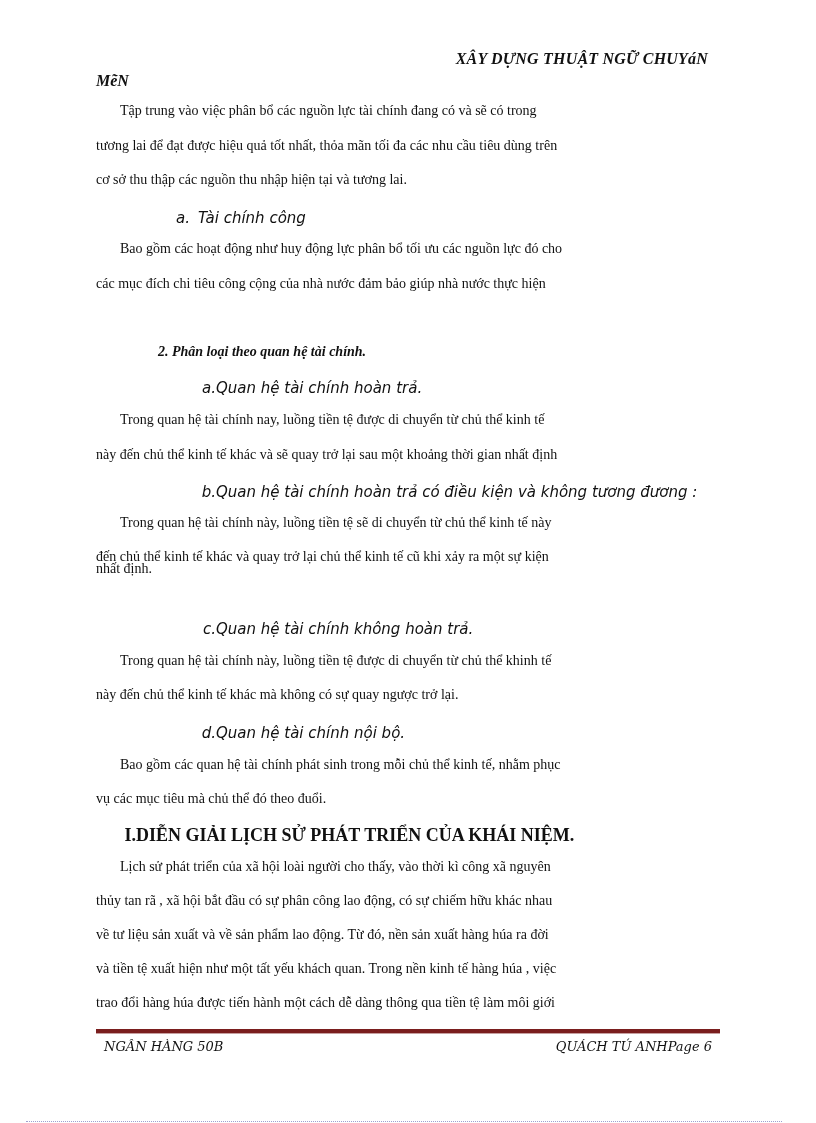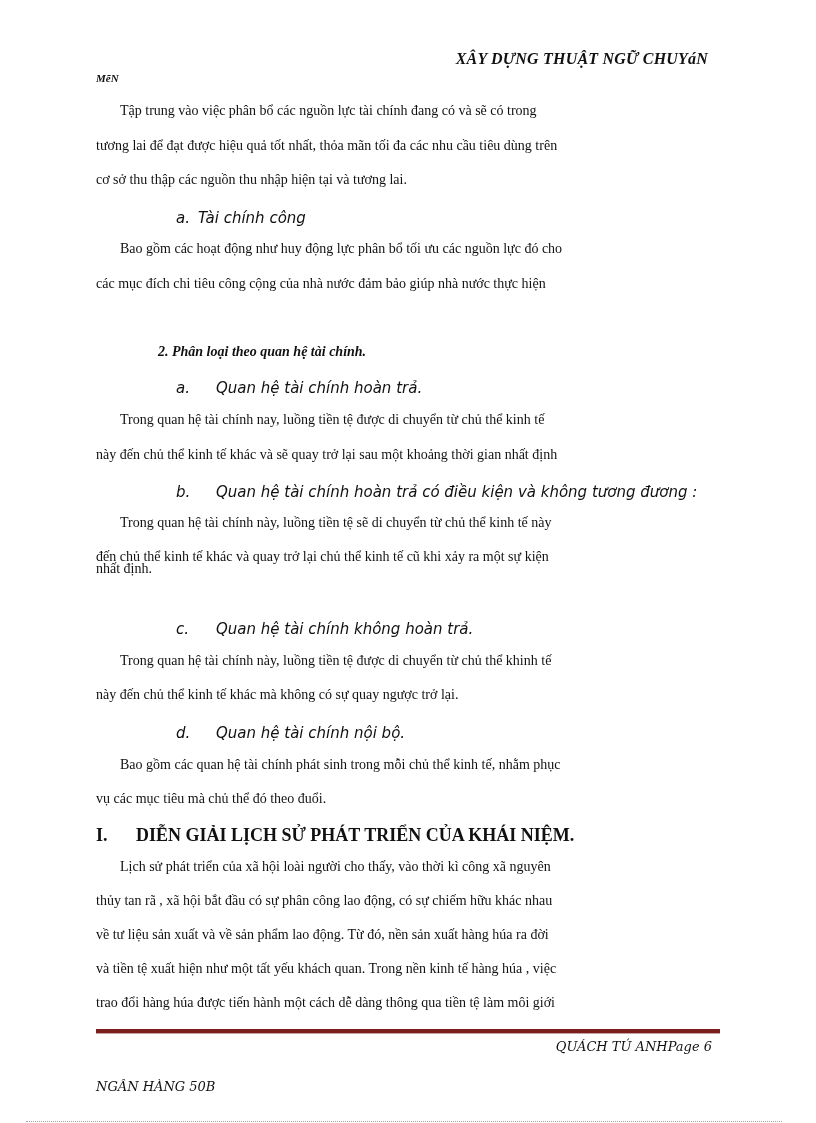--- a/index.html
+++ b/index.html
@@ -1,29 +1,29 @@
 <!DOCTYPE html>
 <html><head>
 <meta charset="utf-8">
 <style>
   html, body { margin:0; padding:0; background:#ffffff; }
   body { width:816px; height:1123px; position:relative; overflow:hidden; font-family:"Liberation Serif", serif; color:#111; }
-  .page { position:absolute; left:0; top:0; width:808px; height:1123px; }
+  .page { position:absolute; left:0; top:0; width:808px; height:1123px;text-align:right; }
   .header-right { position:absolute; top:50px; right:100px; font-style:italic; font-weight:bold; font-size:16px; letter-spacing:0.2px; }
-  .header-left { position:absolute; top:72px; left:96px; font-style:italic; font-weight:bold; font-size:11px; }
+  .header-left { position:absolute; top:72px; left:96px; font-style:italic; font-weight:bold; font-size:16px; }
   .line { position:absolute; left:96px; font-size:14px; white-space:nowrap; }
   .indent { left:120px; }
   .sub { font-family:"DejaVu Sans", sans-serif; font-style:italic; font-size:15px; font-weight:normal; }
   .sub .marker { display:inline-block; width:40px; }
   .bold-it { font-weight:bold; font-style:italic; }
   .heading { font-weight:bold; font-size:18px; }
   .heading .num { display:inline-block; width:40px; }
   .rule { position:absolute; left:96px; width:624px; top:1029px; height:4px; background:#7a1e1e; border-bottom:1px solid #c7a0a0; }
   .footer-left, .footer-right { position:absolute; top:1039px; font-family:"DejaVu Serif", serif; font-style:italic; font-size:13px; }
-  .footer-left { left:96px;margin-top:40px; }
+  .footer-left { left:104px; }
   .footer-right { right:96px; }
   .dots { position:absolute; left:26px; right:26px; top:1121px; height:1px; border-top:1px dotted #a0a0d0; }
 </style>
 </head>
 <body>
 
 <div class="page">
 
   <div class="header-right">XÂY DỰNG THUẬT NGỮ CHUYáN</div>
   <div class="header-left">MẽN</div>

